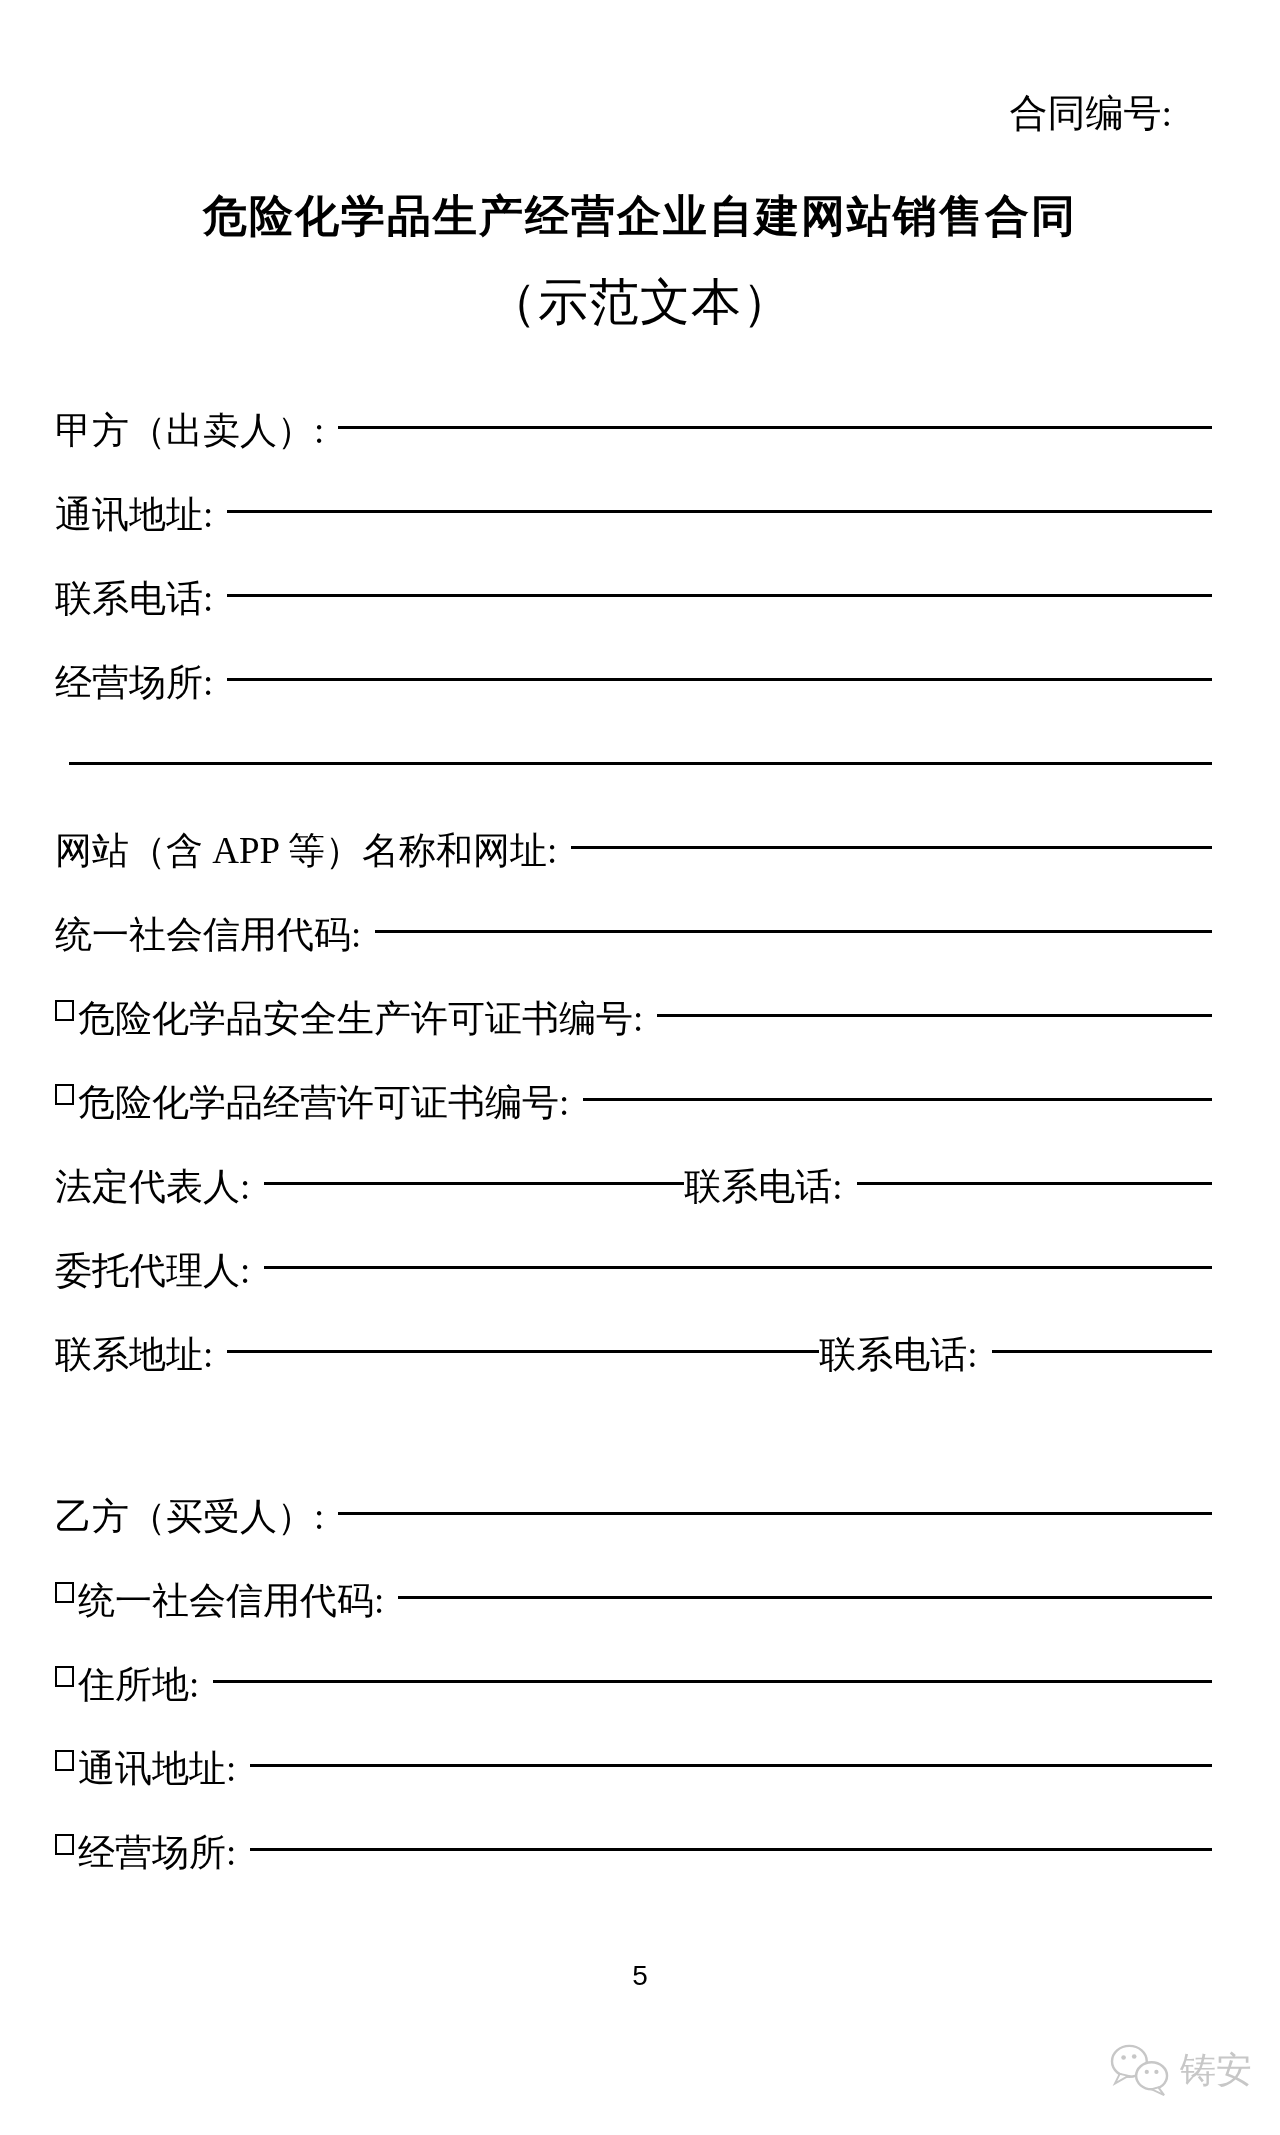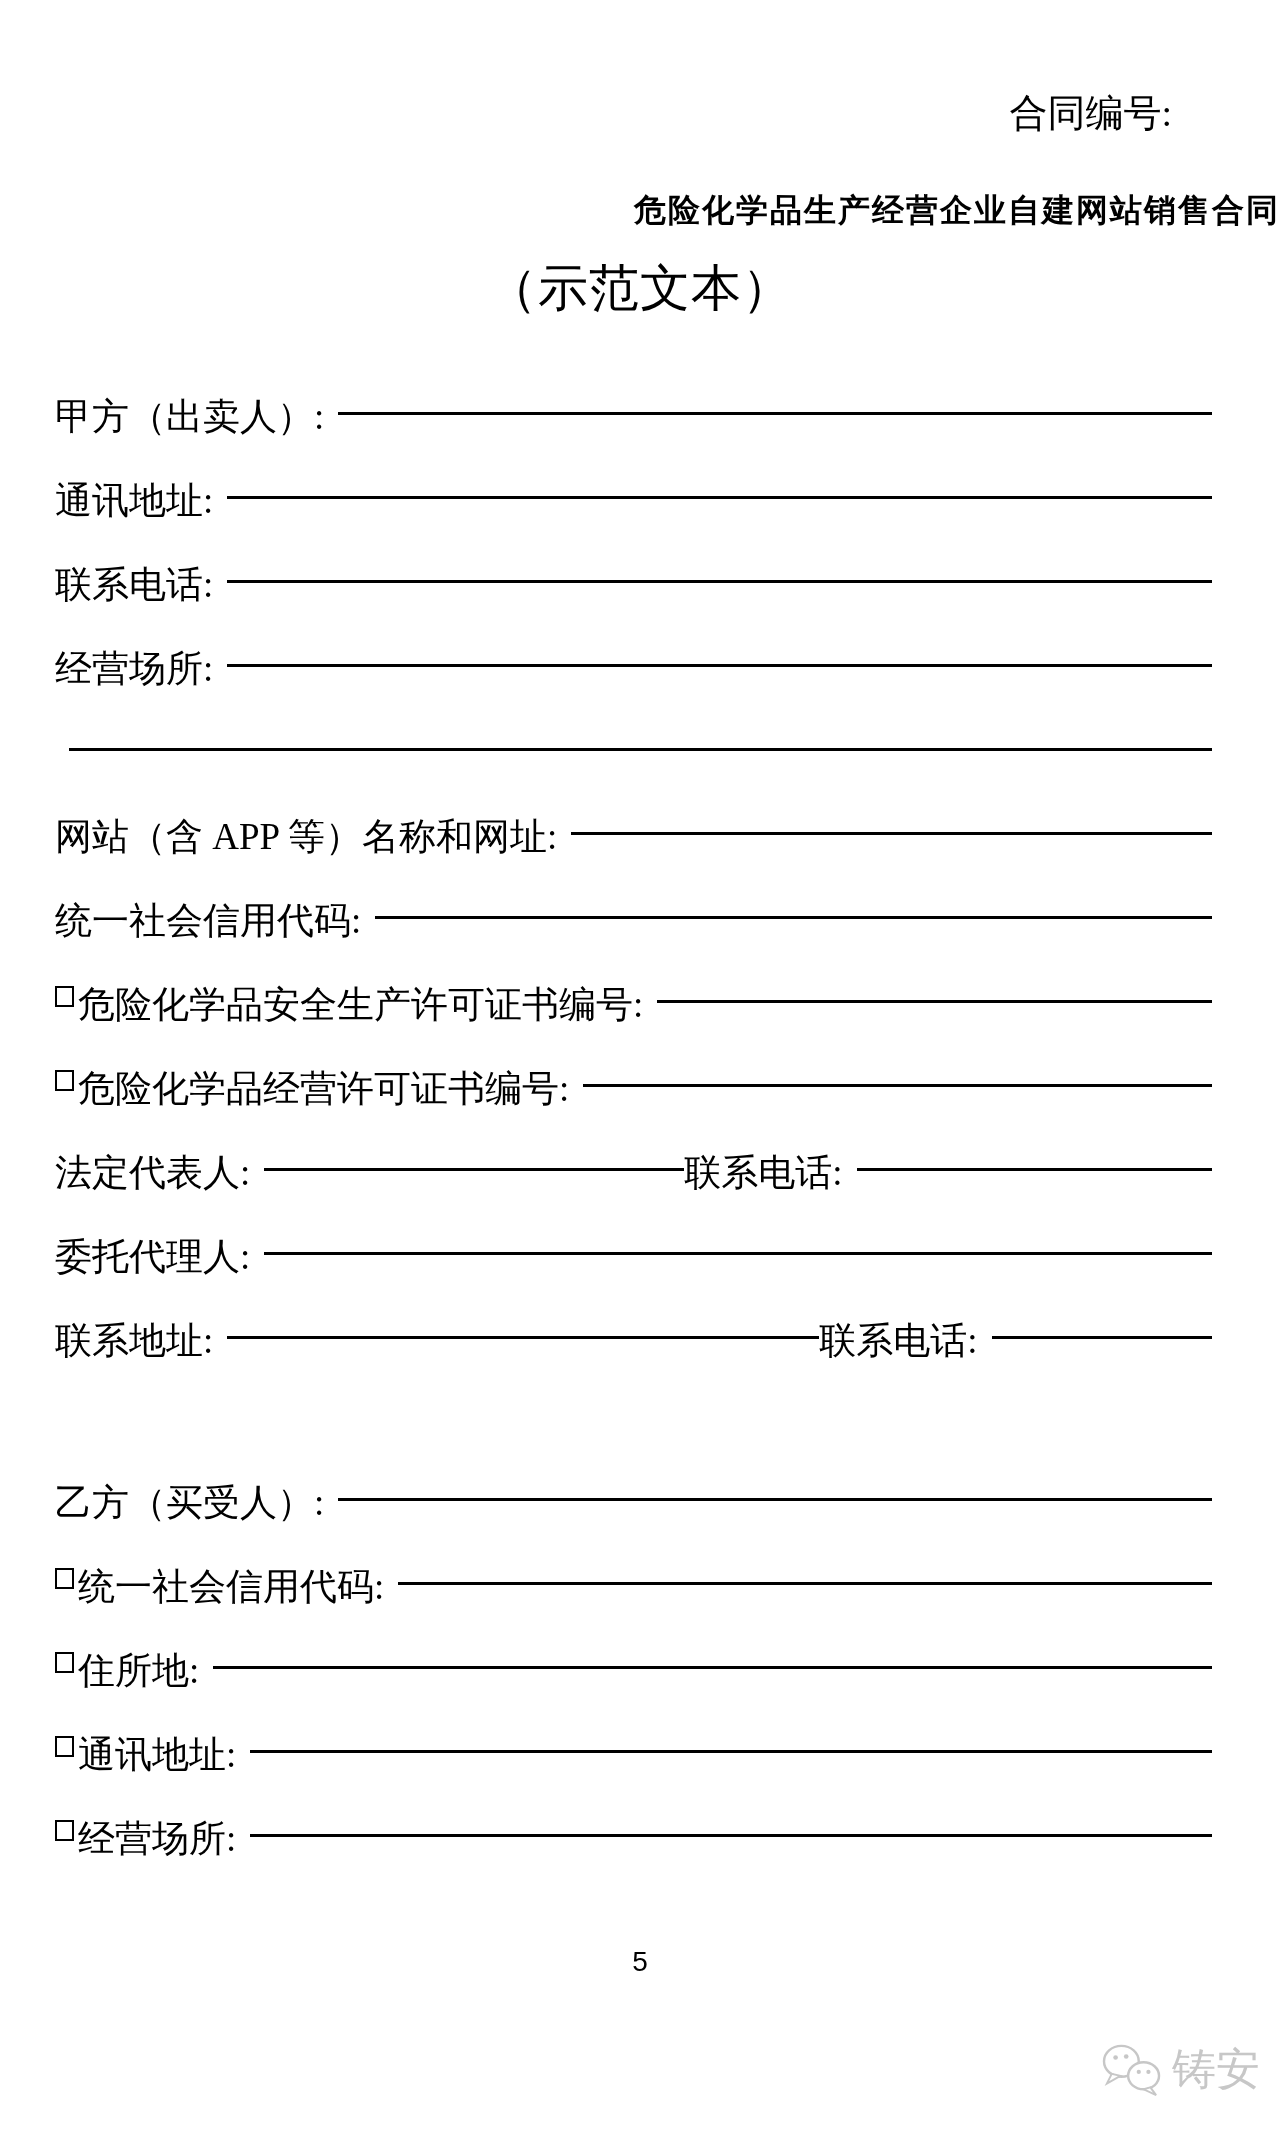--- a/index.html
+++ b/index.html
@@ -7,22 +7,22 @@
     width:1280px; height:2135px;
     background:#ffffff; color:#000000;
     font-family:"Liberation Serif","DejaVu Serif",serif;
     position:relative; overflow:hidden;
   }
   .contract-no {
     padding-top:92px; padding-right:108px;
     text-align:right; font-size:38px; line-height:1.15;
   }
   .title {
-    margin-top:56px; text-align:right;
-    font-size:32px; font-weight:bold; letter-spacing:2px; line-height:1.15;
+    margin-top:56px; text-align:center;
+    font-size:44px; font-weight:bold; letter-spacing:2px; line-height:1.15;
   }
   .subtitle {
     margin-top:32px; text-align:center;
     font-size:50px; font-weight:normal; letter-spacing:1px; line-height:1.15;
   }
   .form { margin-left:55px; margin-right:68px; }
   #party-a { margin-top:80px; }
   #party-b { margin-top:78px; }
   .row { display:flex; align-items:flex-start; height:84px; }
   .row .label { font-size:37px; line-height:1.05; white-space:nowrap; }
@@ -35,23 +35,23 @@
   .checkbox {
     width:15px; height:17px; border:2px solid #000000;
     flex:0 0 auto; margin-right:4px; margin-bottom:8px;
     background:#ffffff;
   }
   .page-num {
     margin-top:42px; text-align:center;
     font-size:28px; font-family:"Liberation Sans","DejaVu Sans",sans-serif;
   }
   .watermark {
-    position:absolute; top:2042px; right:20px;
+    position:absolute; top:2042px; right:28px;
     display:flex; align-items:center; gap:8px;
-    color:#c7c7c7; font-size:44px; line-height:1;justify-content:flex-end;
+    color:#c7c7c7; font-size:36px; line-height:1;justify-content:flex-end;
   }
   .watermark svg { display:block; }
 </style>
 </head>
 <body>
 
 <div class="contract-no">合同编号:</div>
 
 <div class="title">危险化学品生产经营企业自建网站销售合同</div>
 

